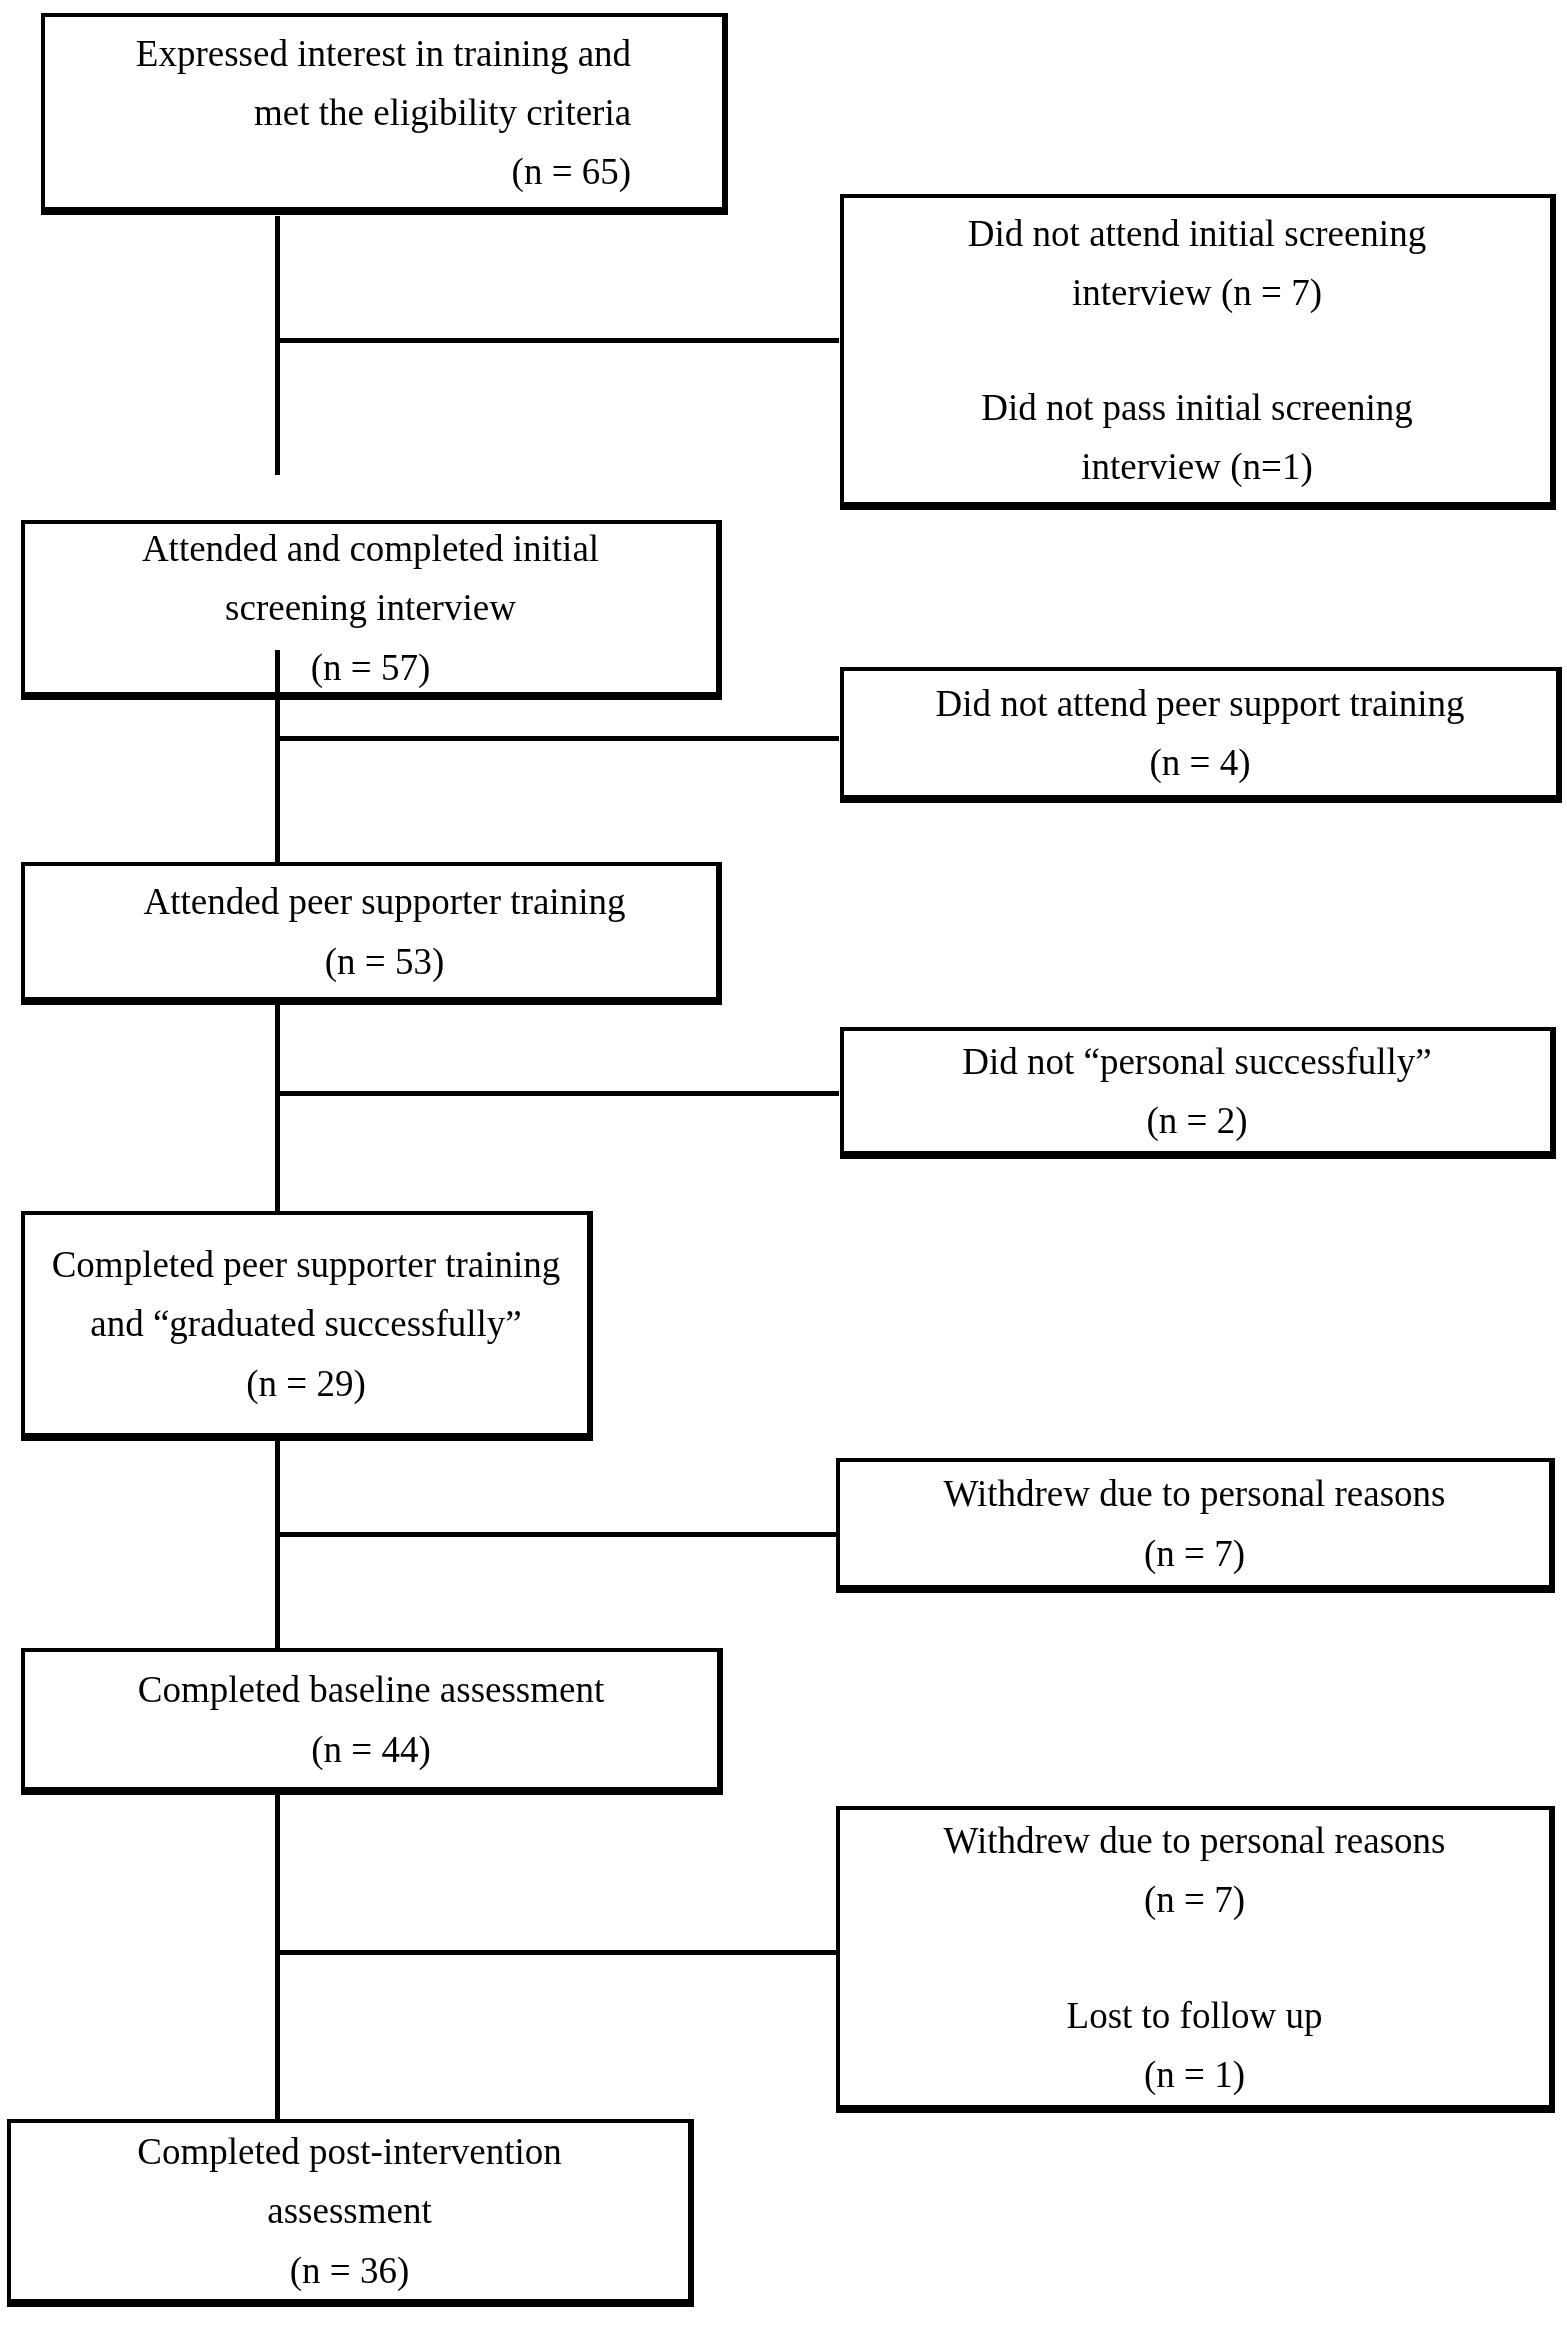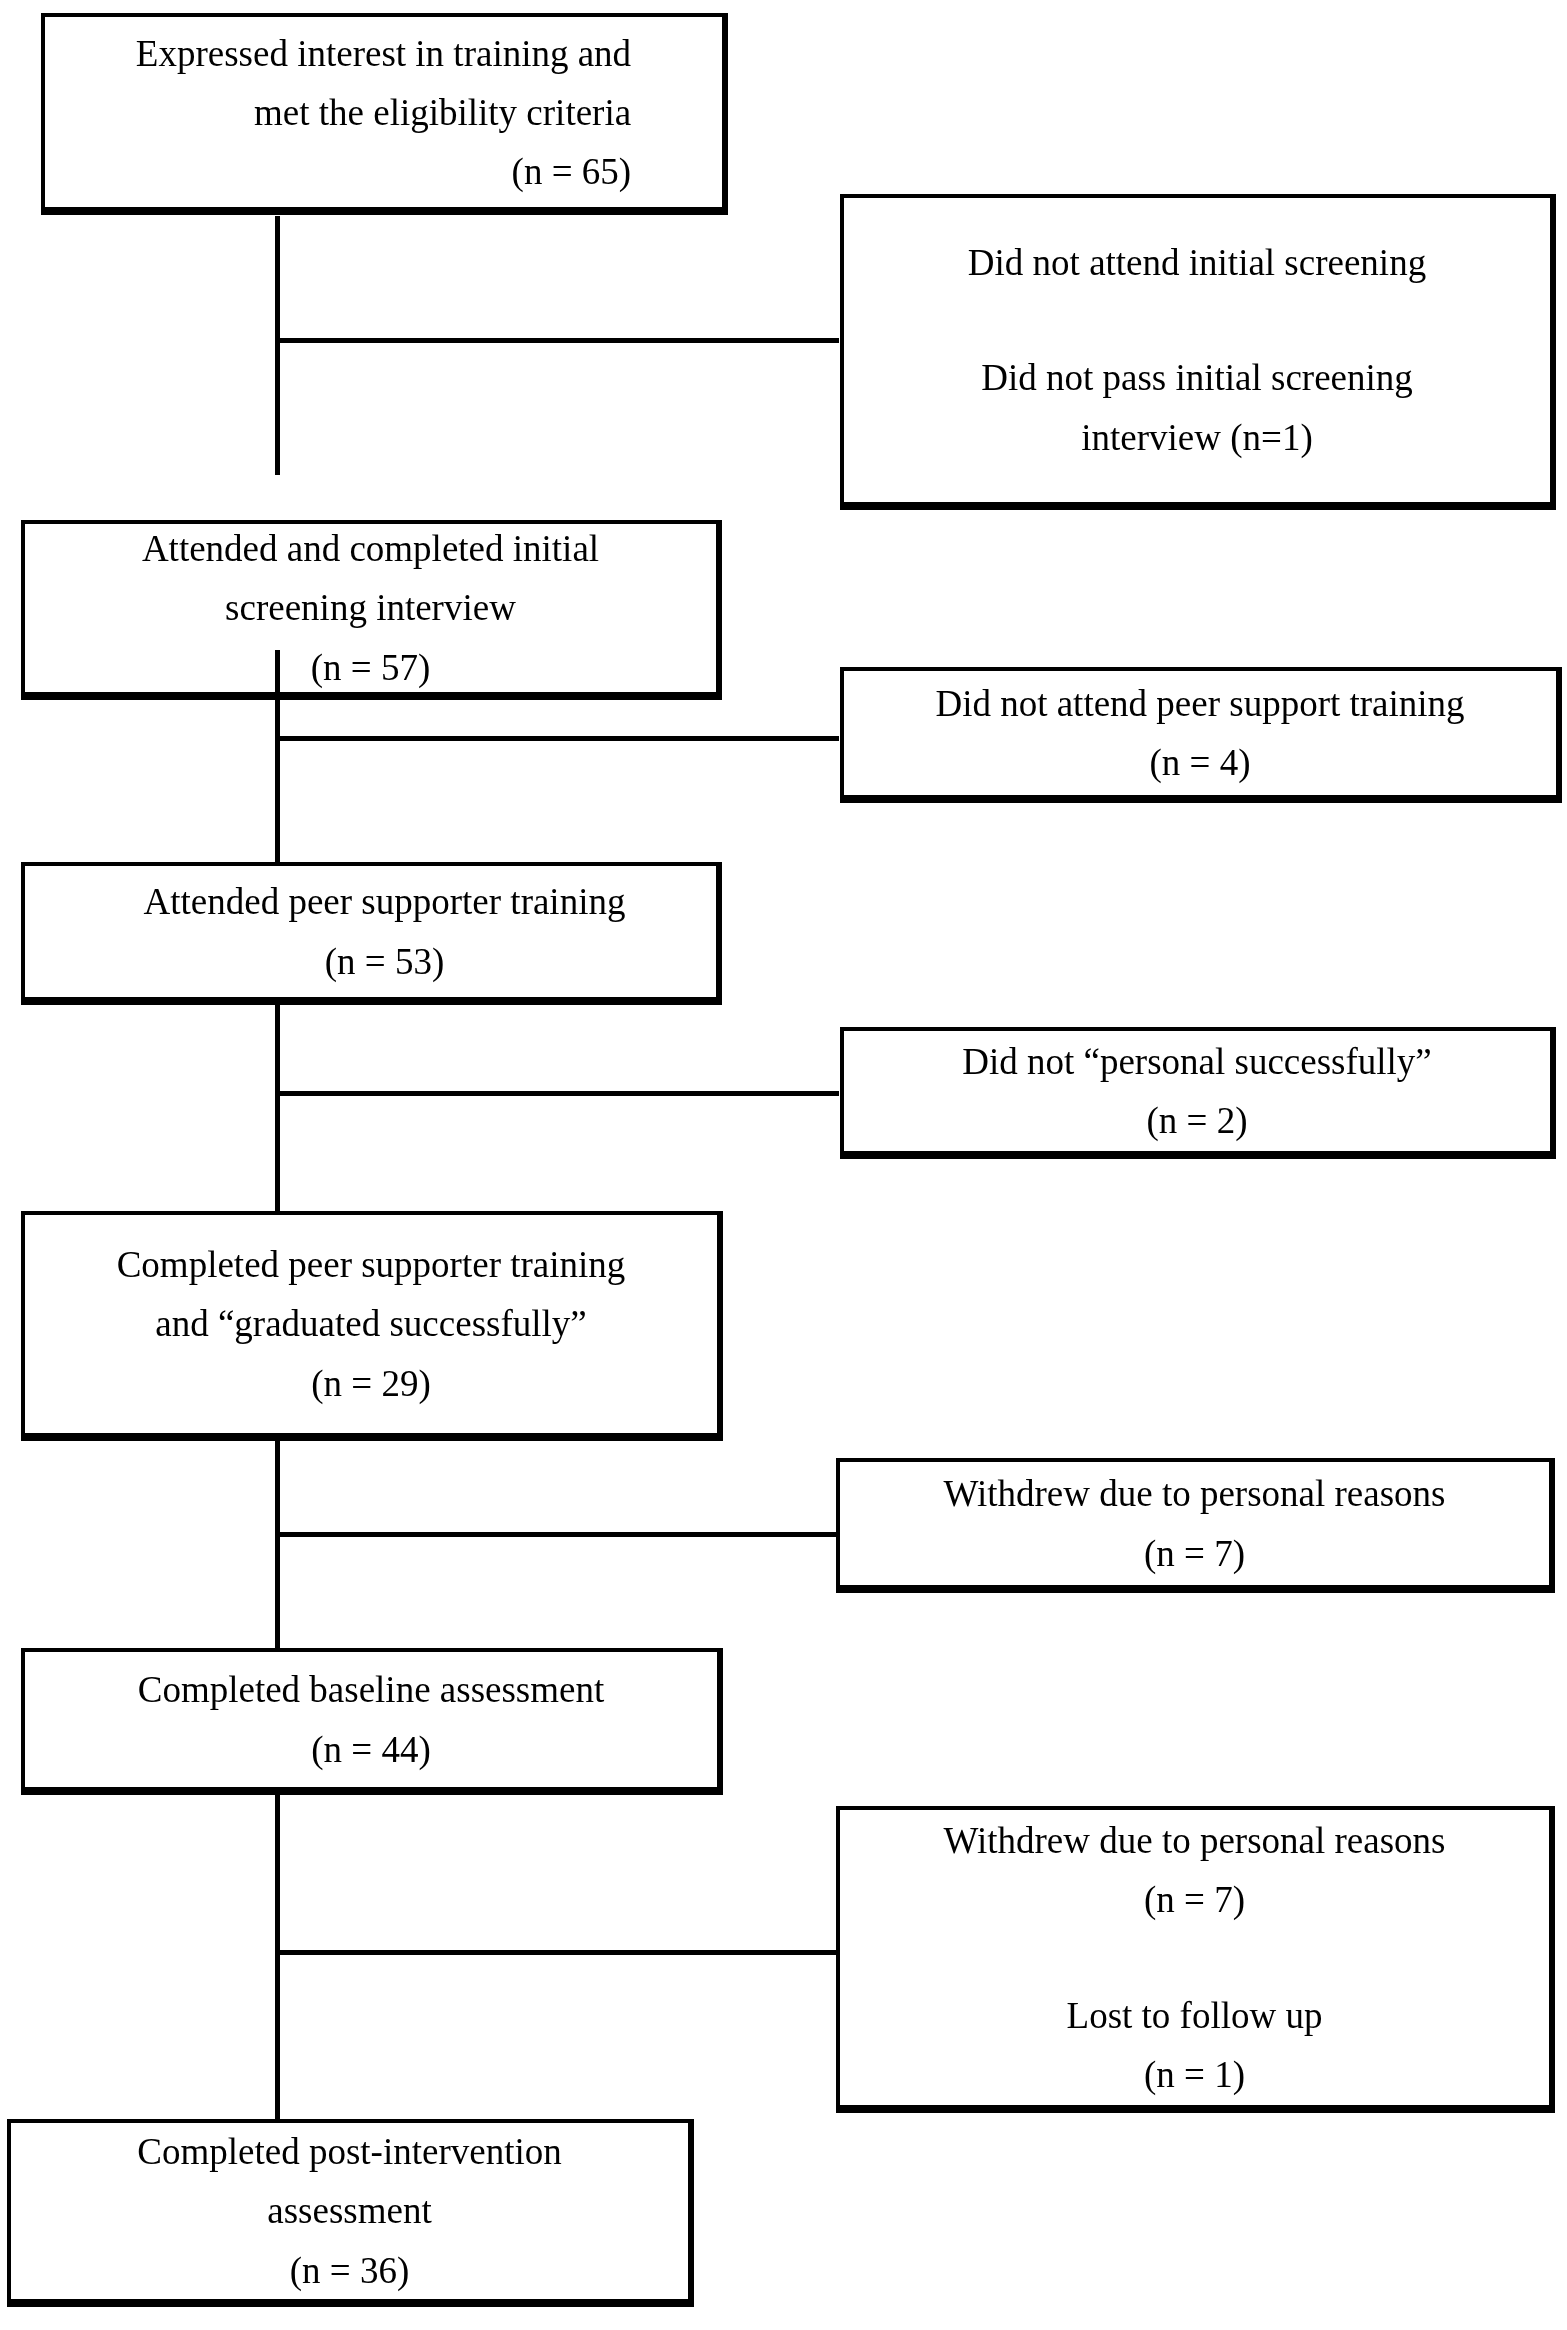--- a/index.html
+++ b/index.html
@@ -61,21 +61,21 @@
     </span>
   </div>
 
   <div class="box" style="left:21px; top:862px; width:701px; height:143px;padding-left:28px;">
     <span class="para">
       <span class="line">Attended peer supporter training</span>
       <span class="line">(n = 53)</span>
     </span>
   </div>
 
-  <div class="box" style="left:21px; top:1211px; width:702px; height:230px;">
+  <div class="box" style="left:21px; top:1211px; width:572px; height:230px;">
     <span class="para">
       <span class="line">Completed peer supporter training</span>
       <span class="line">and “graduated successfully”</span>
       <span class="line">(n = 29)</span>
     </span>
   </div>
 
   <div class="box" style="left:21px; top:1648px; width:702px; height:147px;">
     <span class="para">
       <span class="line">Completed baseline assessment</span>
@@ -87,20 +87,21 @@
     <span class="para">
       <span class="line">Completed post-intervention</span>
       <span class="line">assessment</span>
       <span class="line">(n = 36)</span>
     </span>
   </div>
 
   <div class="box" style="left:840px; top:194px; width:716px; height:316px;">
     <span class="para">
       <span class="line">Did not attend initial screening</span>
+      <span class="line">interview (n = 7)</span>
     </span>
     <span class="para">
       <span class="line">Did not pass initial screening</span>
       <span class="line">interview (n=1)</span>
     </span>
   </div>
 
   <div class="box" style="left:840px; top:667px; width:722px; height:136px;">
     <span class="para">
       <span class="line">Did not attend peer support training</span>

